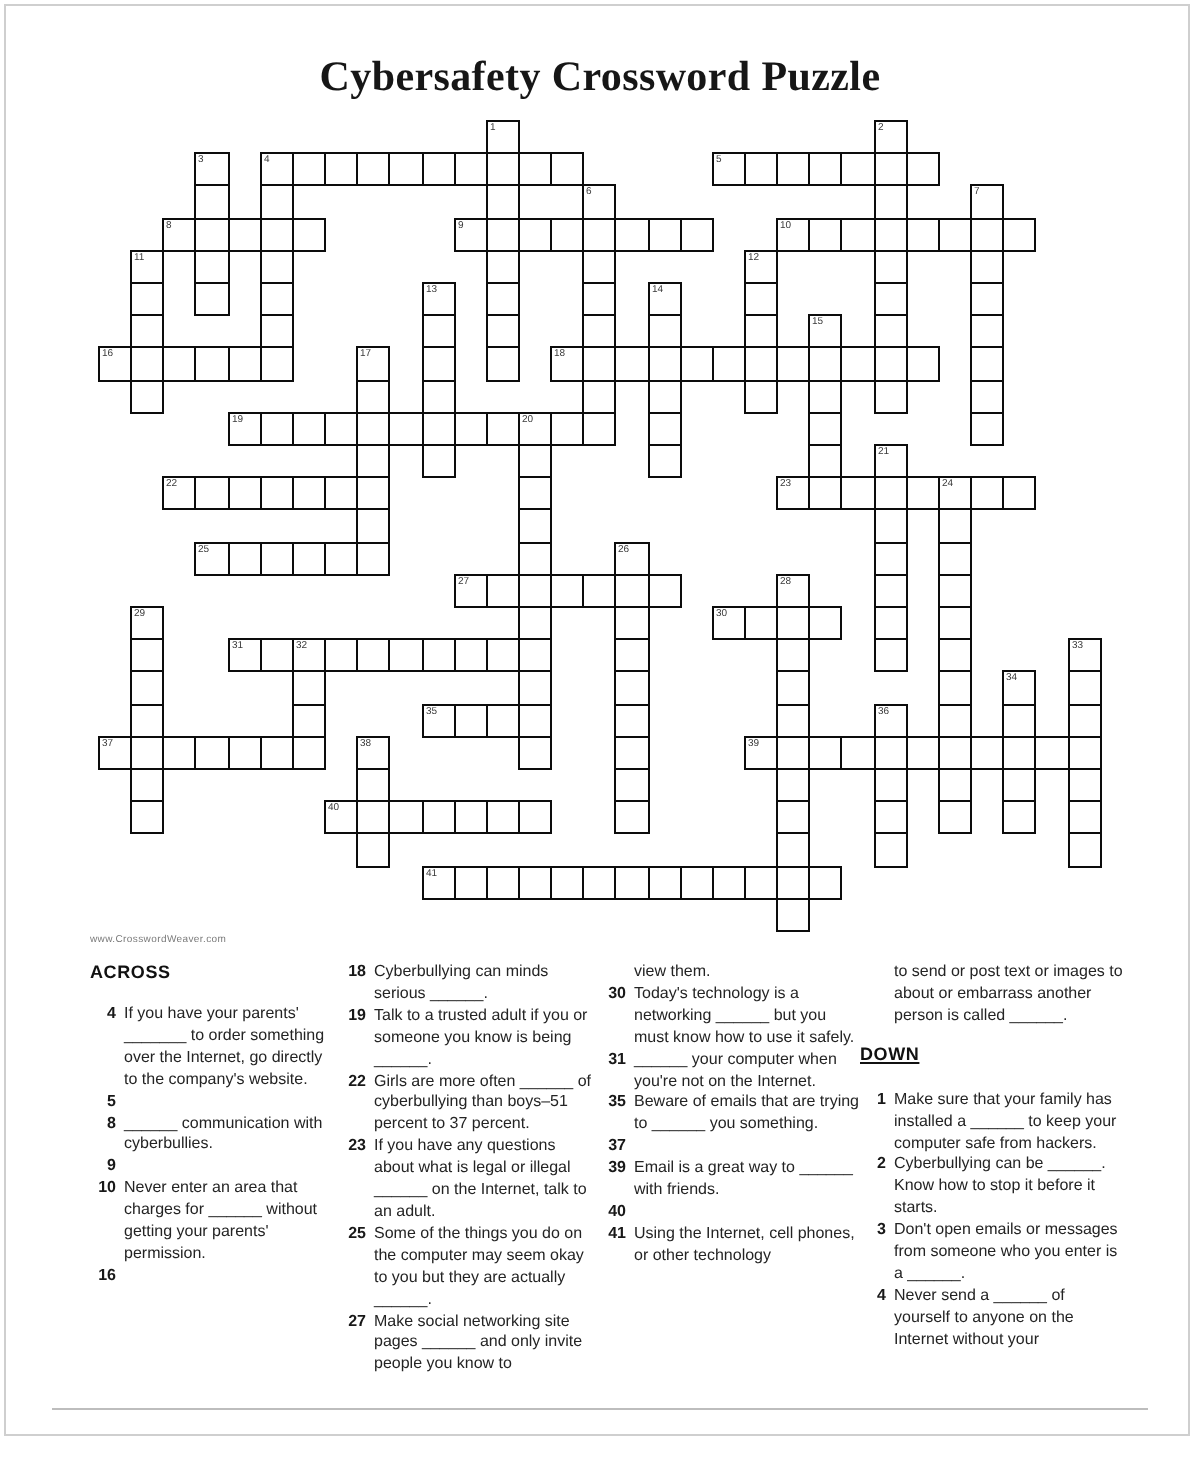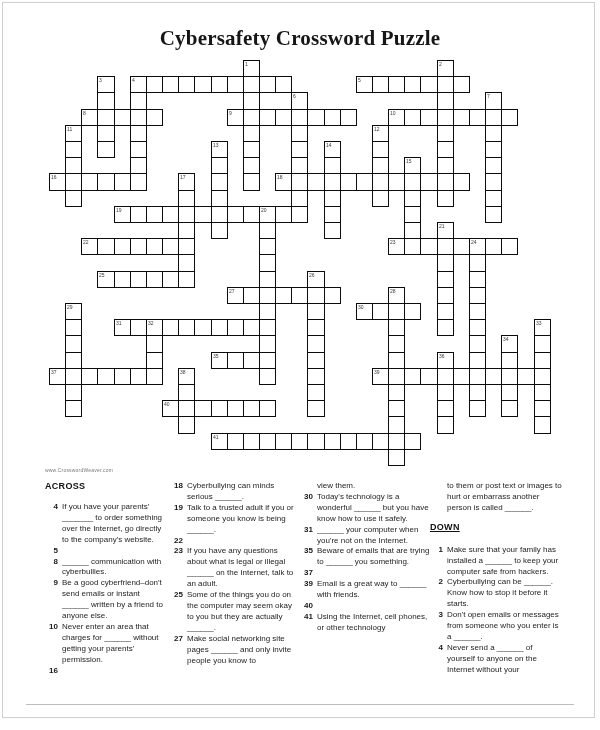--- a/index.html
+++ b/index.html
@@ -426,60 +426,60 @@
       </div>
       <div class="clue">
         <span class="cnum">5</span>
       </div>
       <div class="clue">
         <span class="cnum">8</span>
         <span class="ctext">______ communication with cyberbullies.</span>
       </div>
       <div class="clue">
         <span class="cnum">9</span>
-        <span class="ctext">Be a good cyberfriend–don't send emails or instant ______ written by a friend to anyone else.</span>
       </div>
       <div class="clue">
         <span class="cnum">10</span>
         <span class="ctext">Never enter an area that charges for ______ without getting your parents' permission.</span>
       </div>
       <div class="clue">
         <span class="cnum">16</span>
       </div>
     </div>
     <div class="clue-col col-2" style="left: 170px; width: 128px;">
       <div class="clue">
         <span class="cnum">18</span>
         <span class="ctext">Cyberbullying can minds serious ______.</span>
       </div>
       <div class="clue">
         <span class="cnum">19</span>
         <span class="ctext">Talk to a trusted adult if you or someone you know is being ______.</span>
       </div>
       <div class="clue">
         <span class="cnum">22</span>
+        <span class="ctext">Girls are more often ______ of cyberbullying than boys–51 percent to 37 percent.</span>
       </div>
       <div class="clue">
         <span class="cnum">23</span>
         <span class="ctext">If you have any questions about what is legal or illegal ______ on the Internet, talk to an adult.</span>
       </div>
       <div class="clue">
         <span class="cnum">25</span>
         <span class="ctext">Some of the things you do on the computer may seem okay to you but they are actually ______.</span>
       </div>
       <div class="clue">
         <span class="cnum">27</span>
         <span class="ctext">Make social networking site pages ______ and only invite people you know to</span>
       </div>
     </div>
     <div class="clue-col col-3" style="left: 300px; width: 130px;">
       <div class="lead-text">view them.</div>
       <div class="clue">
         <span class="cnum">30</span>
-        <span class="ctext">Today's technology is a wonderful ______ but you have know how to use it safely.</span>
+        <span class="ctext">Today's technology is a networking ______ but you must know how to use it safely.</span>
       </div>
       <div class="clue">
         <span class="cnum">31</span>
         <span class="ctext">______ your computer when you're not on the Internet.</span>
       </div>
       <div class="clue">
         <span class="cnum">35</span>
         <span class="ctext">Beware of emails that are trying to ______ you something.</span>
       </div>
       <div class="clue">
@@ -491,21 +491,21 @@
       </div>
       <div class="clue">
         <span class="cnum">40</span>
       </div>
       <div class="clue">
         <span class="cnum">41</span>
         <span class="ctext">Using the Internet, cell phones, or other technology</span>
       </div>
     </div>
     <div class="clue-col col-4" style="left: 430px; width: 132px;">
-      <div class="lead-text">to them or post text or images to hurt or embarrass another person is called ______.</div>
+      <div class="lead-text">to send or post text or images to about or embarrass another person is called ______.</div>
       <div class="clue-header down-header">DOWN</div>
       <div class="clue">
         <span class="cnum">1</span>
         <span class="ctext">Make sure that your family has installed a ______ to keep your computer safe from hackers.</span>
       </div>
       <div class="clue">
         <span class="cnum">2</span>
         <span class="ctext">Cyberbullying can be ______. Know how to stop it before it starts.</span>
       </div>
       <div class="clue">

